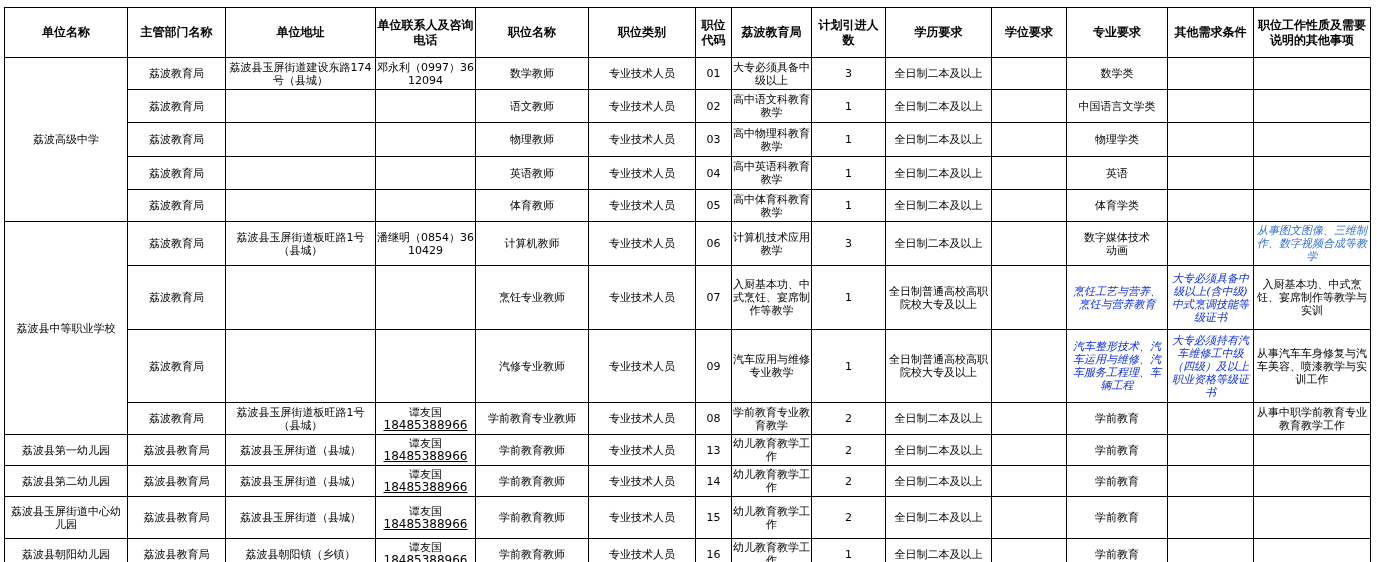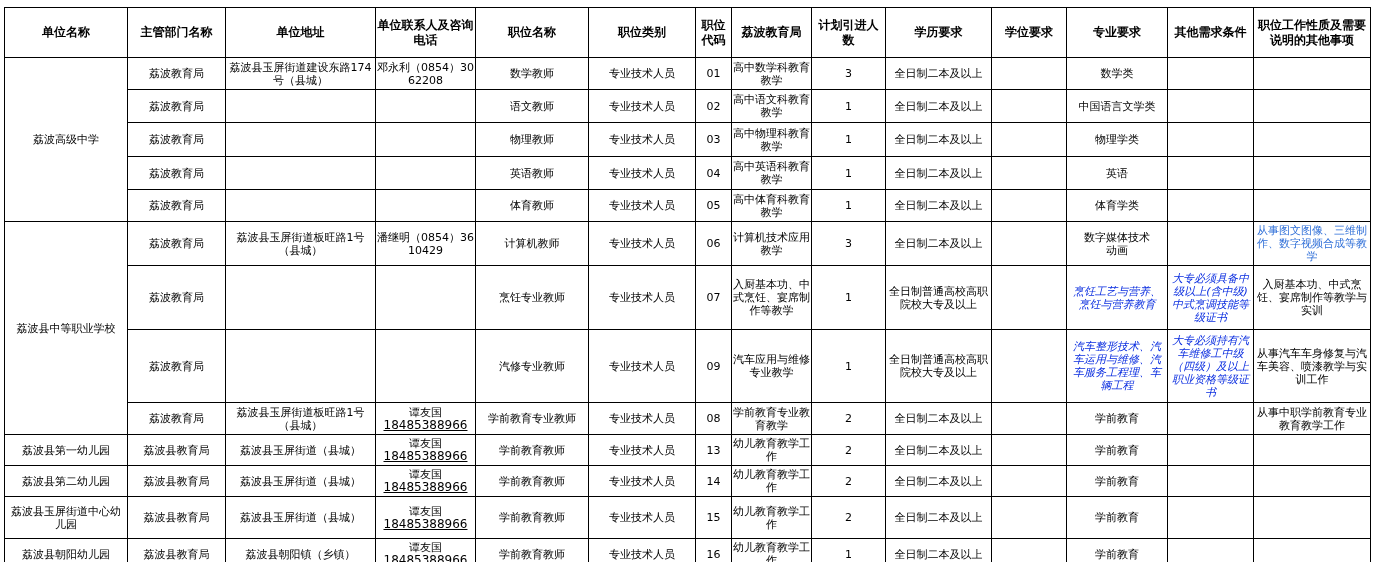--- a/index.html
+++ b/index.html
@@ -5,21 +5,21 @@
   html, body { margin: 0; padding: 0; background: #ffffff; }
   body { width: 1377px; height: 562px; overflow: hidden; position: relative;
          font-family: "DejaVu Sans", "Liberation Sans", sans-serif; color: #000; }
   table.grid { position: absolute; left: 4px; top: 7px; border-collapse: collapse;
                table-layout: fixed; width: 1366px; }
   table.grid td, table.grid th { border: 1px solid #000; padding: 0 1px; text-align: center;
                vertical-align: middle; font-size: 11px; line-height: 13px; overflow: hidden;
                word-break: break-all; }
   table.grid th { font-weight: bold; font-size: 12px; line-height: 15px; height: 49px; }
   .blue { color: #0b2ee0; font-style: italic; }
-  .lblue { color: #2f6fd8; }
+  .lblue { color: #2f6fd8; font-style: italic; }
   .left { text-align: center; }
   .sm { font-size: 12px; text-decoration: underline; }
 </style>
 </head>
 <body>
 
 <table class="grid">
   <colgroup>
     <col style="width:123px">
       <col style="width:98px">
@@ -53,25 +53,25 @@
       <th>其他需求条件</th>
       <th>职位工作性质及需要说明的其他事项</th>
     </tr>
   </thead>
   <tbody>
 
     <tr style="height:32px">
       <td rowspan="5">荔波高级中学</td>
       <td>荔波教育局</td>
       <td>荔波县玉屏街道建设东路174号（县城）</td>
-      <td>邓永利（0854）3062208</td>
+      <td>邓永利（0997）3612094</td>
       <td>数学教师</td>
       <td>专业技术人员</td>
       <td>01</td>
-      <td>高中数学科教育教学</td>
+      <td>大专必须具备中级以上</td>
       <td>3</td>
       <td class="left">全日制二本及以上</td>
       <td></td>
       <td>数学类</td>
       <td></td>
       <td></td>
     </tr>
 
     <tr style="height:33px">
       <td>荔波教育局</td>

